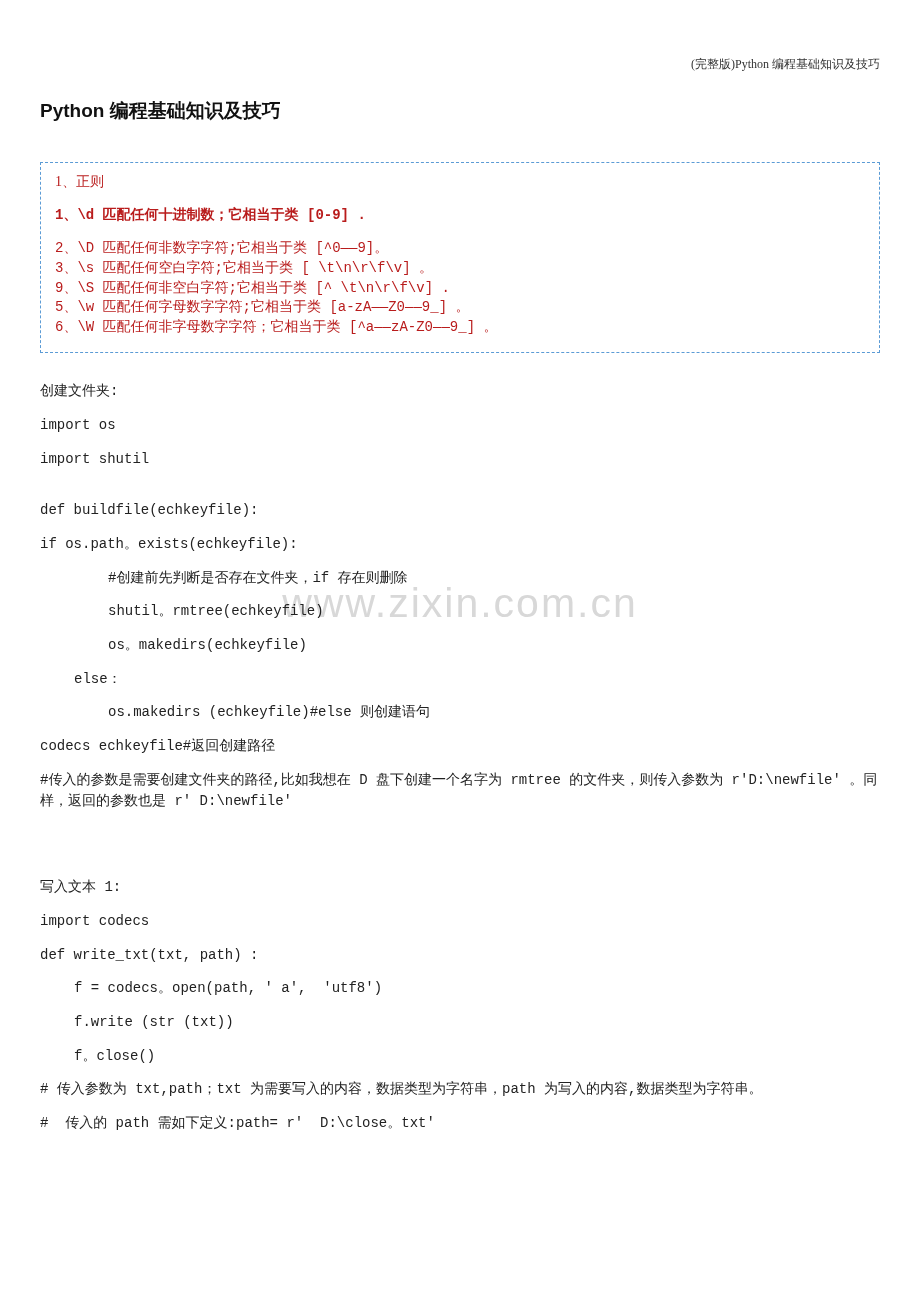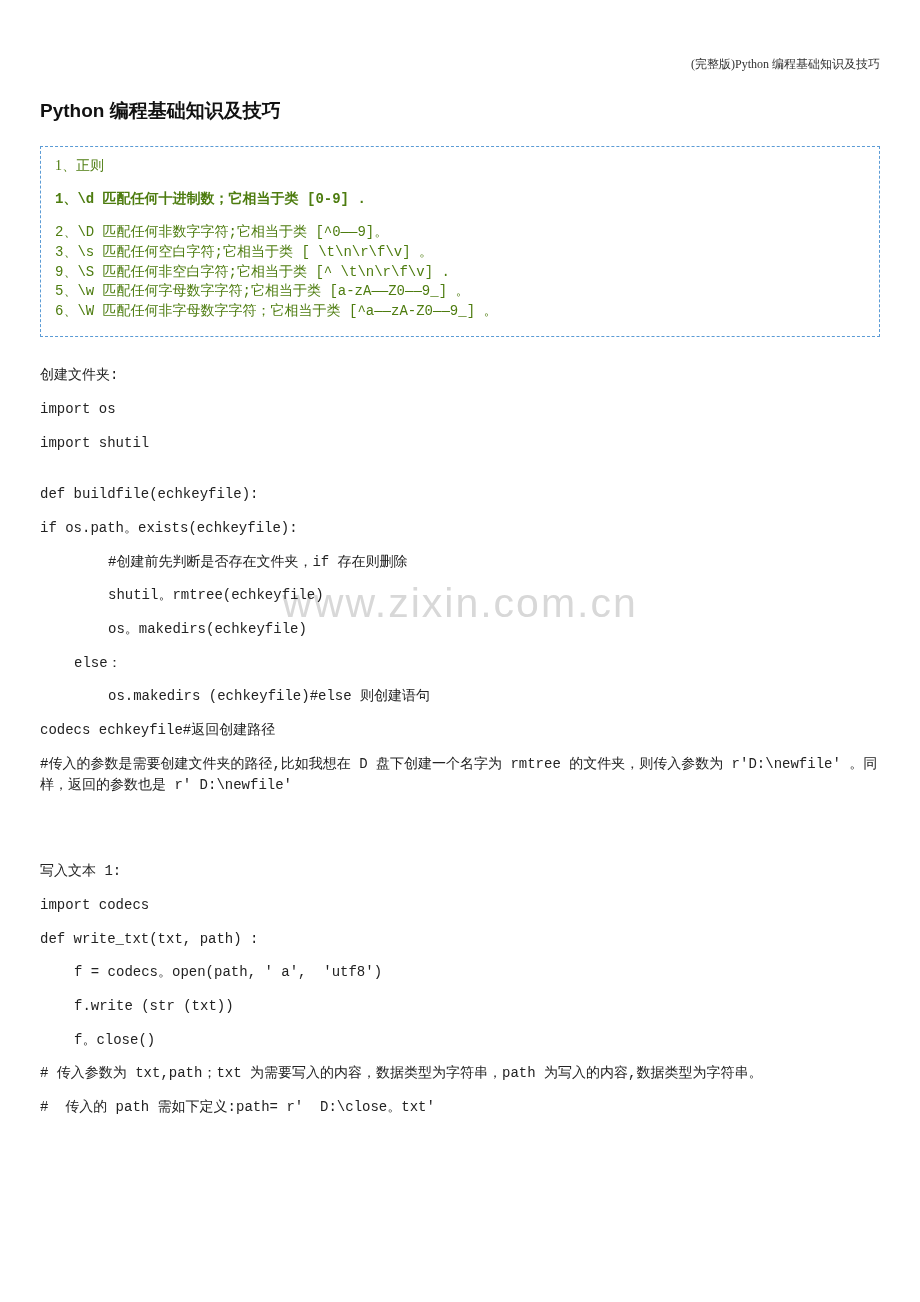--- a/index.html
+++ b/index.html
@@ -19,31 +19,31 @@
       color: #333;
       font-family: "SimSun", serif;
     }
     .page {
       padding: 98px 40px 40px 40px;
     }
     .title {
       font-size: 19px;
       font-weight: bold;
       color: #111;
-      margin-bottom: 22px;
+      margin-bottom: 38px;
       font-family: "Microsoft YaHei", sans-serif;
     }
     .dashed-box {
       border: 1.5px dashed #5b9bd5;
       padding: 10px 14px 14px 14px;
       margin-bottom: 28px;
       font-family: "Consolas", "Courier New", monospace;
       font-size: 14px;
       line-height: 1.35;
-      color: #4d7c0f;
+      color: #b91c1c;
     }
     .dashed-box .sect-head {
       margin-bottom: 14px;
       font-family: "SimSun", serif;
       font-size: 14px;
     }
     .dashed-box .line1 {
       margin-bottom: 14px;
       font-weight: bold;
     }

